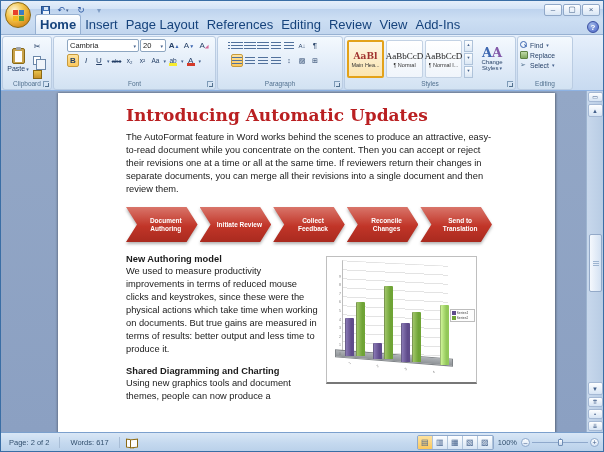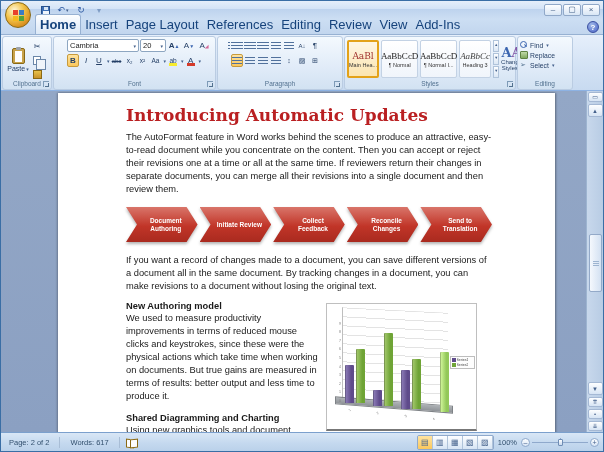--- a/index.html
+++ b/index.html
@@ -93,21 +93,21 @@
   .licon.dots:before { content:""; position:absolute; left:-3px; top:0; width:2px; height:8px;
                        background:repeating-linear-gradient(to bottom,#51719C 0 1px,transparent 1px 3px); }
 
   
   .g-styles { width:172px; }
   .stylesbody { display:flex; flex:1; gap:2px; align-items:stretch; padding-top:1px; }
   .stylecard { width:37px; background:linear-gradient(#FFFFFF,#F0F5FB); border:1px solid #C3D2E4; border-radius:2px;
                display:flex; flex-direction:column; align-items:center; justify-content:center; gap:1px; }
   .stylecard.selected { border:2px solid #E3A21A; background:linear-gradient(#FEF6E4,#FBE5B0); }
   .spreview { font-size:9px; color:#1A1A1A; line-height:10px; white-space:nowrap;font-family:Liberation Serif, serif; }
-  .spreview.red { color:#A03230; font-weight:normal; font-family:"DejaVu Serif", serif; }
+  .spreview.red { color:#A03230; font-weight:bold; font-family:"DejaVu Serif", serif; }
   .spreview.h3 { font-style:italic; color:#444; }
   .sname { font-size:5.5px; color:#333; white-space:nowrap; overflow:hidden; max-width:34px; }
   .scrollcol { width:9px; display:flex; flex-direction:column; gap:1px; }
   .scrollcol div { flex:1; border:1px solid #AFC3DA; background:linear-gradient(#FDFEFF,#DCE8F5);
                    font-size:4px; color:#44618C; text-align:center; line-height:8px; }
   .changestyles { width:34px; display:flex; flex-direction:column; align-items:center; justify-content:center; }
   .aa { font-size:13px; font-weight:bold; color:#3C66B0; line-height:12px; font-family:"DejaVu Serif", serif; }
   .aa span { color:#8258A8; }
   .cslabel { font-size:6px; color:#243F66; text-align:center; line-height:6.5px; }
 
@@ -350,24 +350,20 @@
           <span class="sname">Main Hea...</span>
         </div>
         <div class="stylecard">
           <span class="spreview">AaBbCcD</span>
           <span class="sname">¶ Normal</span>
         </div>
         <div class="stylecard">
           <span class="spreview">AaBbCcD</span>
           <span class="sname">¶ Normal I...</span>
         </div>
-        <div class="stylecard">
-          <span class="spreview h3">AaBbCc</span>
-          <span class="sname">Heading 3</span>
-        </div>
         <div class="scrollcol">
           <div>▲</div>
           <div>▼</div>
           <div>▼</div>
         </div>
         <div class="changestyles">
           <div class="aa">A<span>A</span></div>
           <div class="cslabel"><span>Change Styles</span><span class="drop">▾</span></div>
         </div>
       </div>
@@ -402,21 +398,20 @@
       <div class="doc-p">The AutoFormat feature in Word works behind the scenes to produce an attractive, easy-to-read document while you concentrate on the content. Then you can accept or reject their revisions one at a time or all at the same time. If reviewers return their changes in separate documents, you can merge all their revisions into a single document and then review them.</div>
 
       <div class="chevrons">
         <div class="chev">Document Authoring</div>
         <div class="chev">Initiate Review</div>
         <div class="chev">Collect Feedback</div>
         <div class="chev">Reconcile Changes</div>
         <div class="chev">Send to Translation</div>
       </div>
 
-      <div class="doc-p">If you want a record of changes made to a document, you can save different versions of a document all in the same document.  By tracking changes in a document, you can make revisions to a document without losing the original text.</div>
 
       <div class="cols">
         <div class="leftcol">
           <div class="doc-h2">New Authoring model</div>
           <div class="doc-p">We used to measure productivity improvements in terms of reduced mouse clicks and keystrokes, since these were the physical actions which take time when working on documents.  But true gains are measured in terms of results: better output and less time to produce it.</div>
           <div class="doc-h2">Shared Diagramming and Charting</div>
           <div class="doc-p">Using new graphics tools and document themes, people can now produce a</div>
         </div>
         <div class="chartframe">
           <div class="plot" id="chart-plot">

